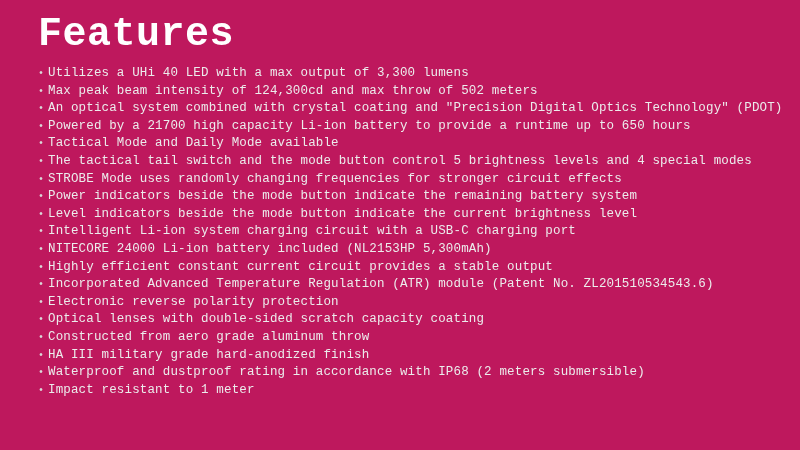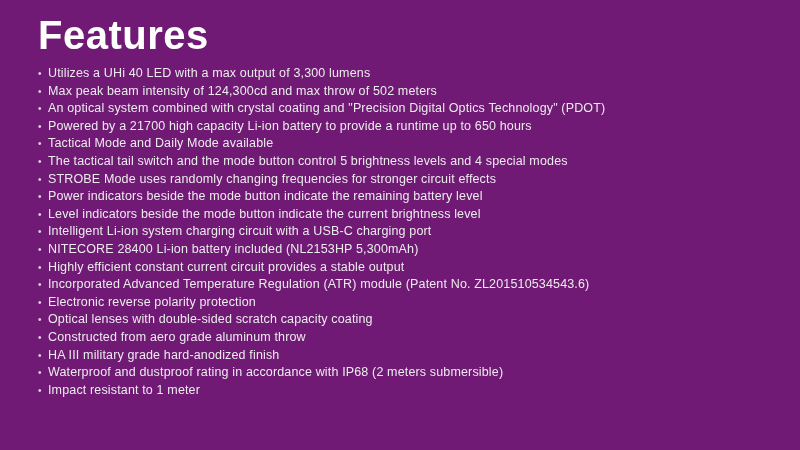--- a/index.html
+++ b/index.html
@@ -4,23 +4,23 @@
 <style>
   html, body {
     margin: 0;
     padding: 0;
     background: #000;
   }
   .slide {
     position: relative;
     width: 800px;
     height: 450px;
-    background: #701a75;
+    background: #be185d;
     overflow: hidden;
-    font-family: Liberation Sans, sans-serif;
+    font-family: Liberation Mono, monospace;
   }
   .slide-title {
     margin: 0;
     padding: 15px 0 0 38px;
     font-size: 40px;
     line-height: 1.0;
     font-weight: bold;
     letter-spacing: 0.5px;
     color: #ffffff;
   }
@@ -77,33 +77,33 @@
       <li>
         <span class="dot">•</span>
         <span class="txt">The tactical tail switch and the mode button control 5 brightness levels and 4 special modes</span>
       </li>
       <li>
         <span class="dot">•</span>
         <span class="txt">STROBE Mode uses randomly changing frequencies for stronger circuit effects</span>
       </li>
       <li>
         <span class="dot">•</span>
-        <span class="txt">Power indicators beside the mode button indicate the remaining battery level</span>
+        <span class="txt">Power indicators beside the mode button indicate the remaining battery system</span>
       </li>
       <li>
         <span class="dot">•</span>
         <span class="txt">Level indicators beside the mode button indicate the current brightness level</span>
       </li>
       <li>
         <span class="dot">•</span>
         <span class="txt">Intelligent Li-ion system charging circuit with a USB-C charging port</span>
       </li>
       <li>
         <span class="dot">•</span>
-        <span class="txt">NITECORE 28400 Li-ion battery included (NL2153HP 5,300mAh)</span>
+        <span class="txt">NITECORE 24000 Li-ion battery included (NL2153HP 5,300mAh)</span>
       </li>
       <li>
         <span class="dot">•</span>
         <span class="txt">Highly efficient constant current circuit provides a stable output</span>
       </li>
       <li>
         <span class="dot">•</span>
         <span class="txt">Incorporated Advanced Temperature Regulation (ATR) module (Patent No. ZL201510534543.6)</span>
       </li>
       <li>

